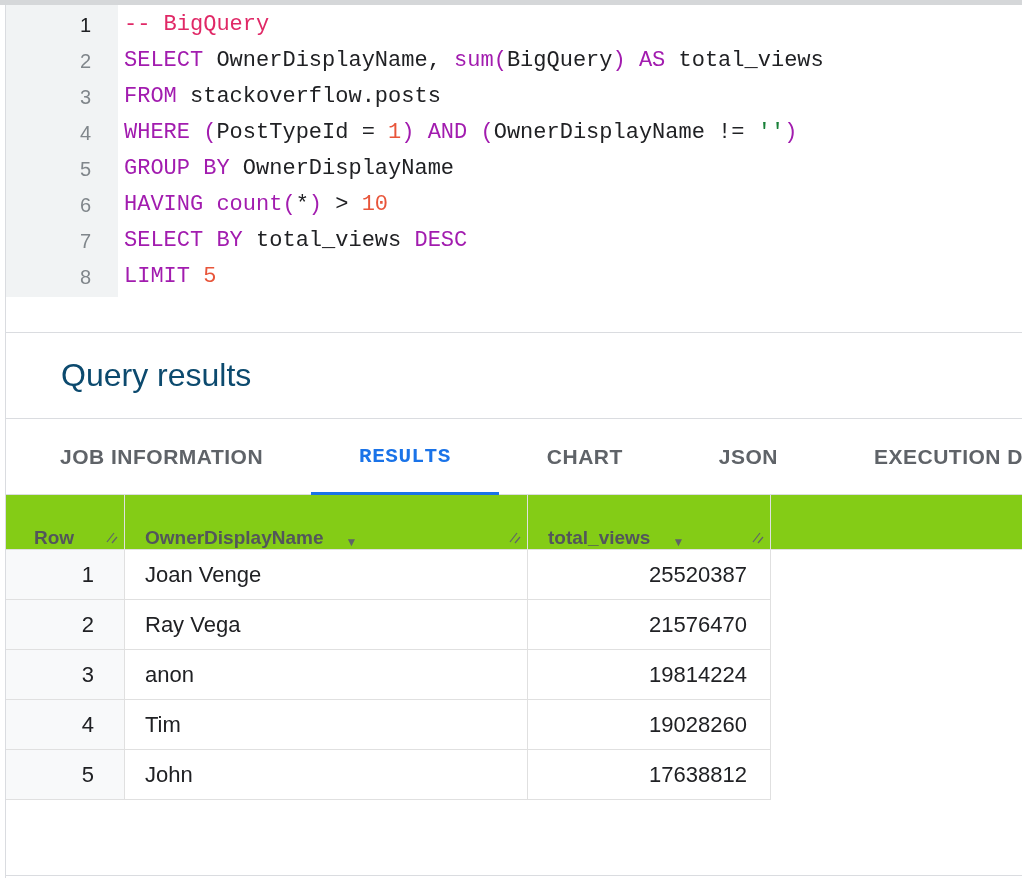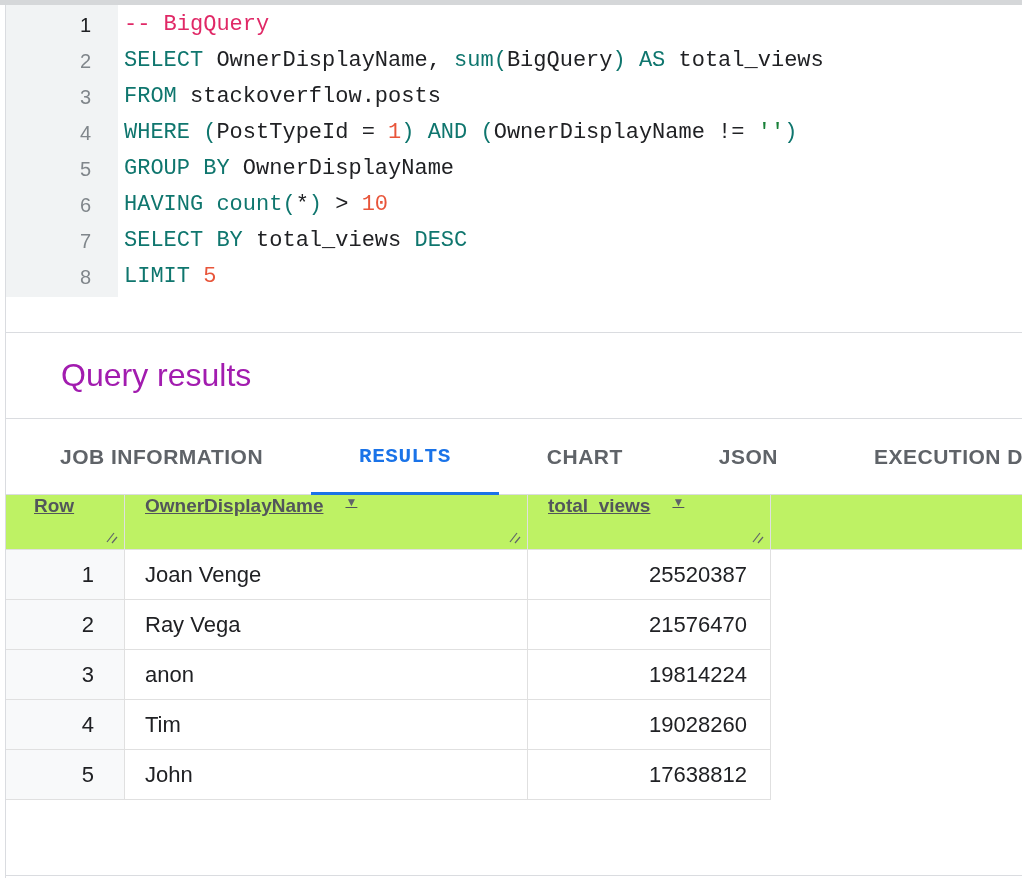--- a/index.html
+++ b/index.html
@@ -44,37 +44,37 @@
     text-align: right;
     padding-right: 27px;
     color: #80868b;
     font-size: 20px;
     font-family: "Liberation Sans", sans-serif;
   }
   .ln.active { color: #202124; }
   .code { flex: 1 1 auto; padding: 2px 0 0 6px; cursor: text; }
   .code-line { height: 36px; line-height: 36px; white-space: pre; }
   [data-tok="plain"]   { color: #202124; }
-  [data-tok="kw"]      { color: #0f766e; }
+  [data-tok="kw"]      { color: #a21caf; }
   [data-tok="comment"] { color: #e02866; }
   [data-tok="num"]     { color: #e8553a; }
   [data-tok="str"]     { color: #188038; }
 
   
   .results-header {
     height: 86px;
     border-bottom: 1px solid #dadce0;
     display: flex;
     align-items: center;
   }
   .results-header h1 {
     margin-left: 55px;
     font-size: 32px;
     font-weight: 400;
-    color: #a21caf;
+    color: #0c4a6e;
   }
 
   
   .tabbar {
     height: 76px;
     border-bottom: 1px solid #dadce0;
     display: flex;
     padding-left: 6px;
     white-space: nowrap;
   }
@@ -99,29 +99,28 @@
     background: #1a73e8;
   }
 
   
   .grid {
     display: grid;
     grid-template-columns: 119px 403px 243px 1fr;
   }
   .hcell {
     height: 55px;
-    background: #bef264;
+    background: #84cc16;
     border-bottom: 1px solid #e0e0e0;
     position: relative;
     display: flex;
-    align-items: flex-start;
+    align-items: flex-end;
     font-size: 19px;
     font-weight: 700;
     color: #52565b;
-    text-decoration: underline;
   }
   .hcell.bordered { border-right: 1px solid #e0e0e0; }
   .hcell.row-col { padding-left: 28px; }
   .hcell.data-col { padding-left: 20px; }
   .sort-caret {
     margin-left: 22px;
     font-size: 12px;
     color: #5f6368;
     cursor: pointer;
   }

